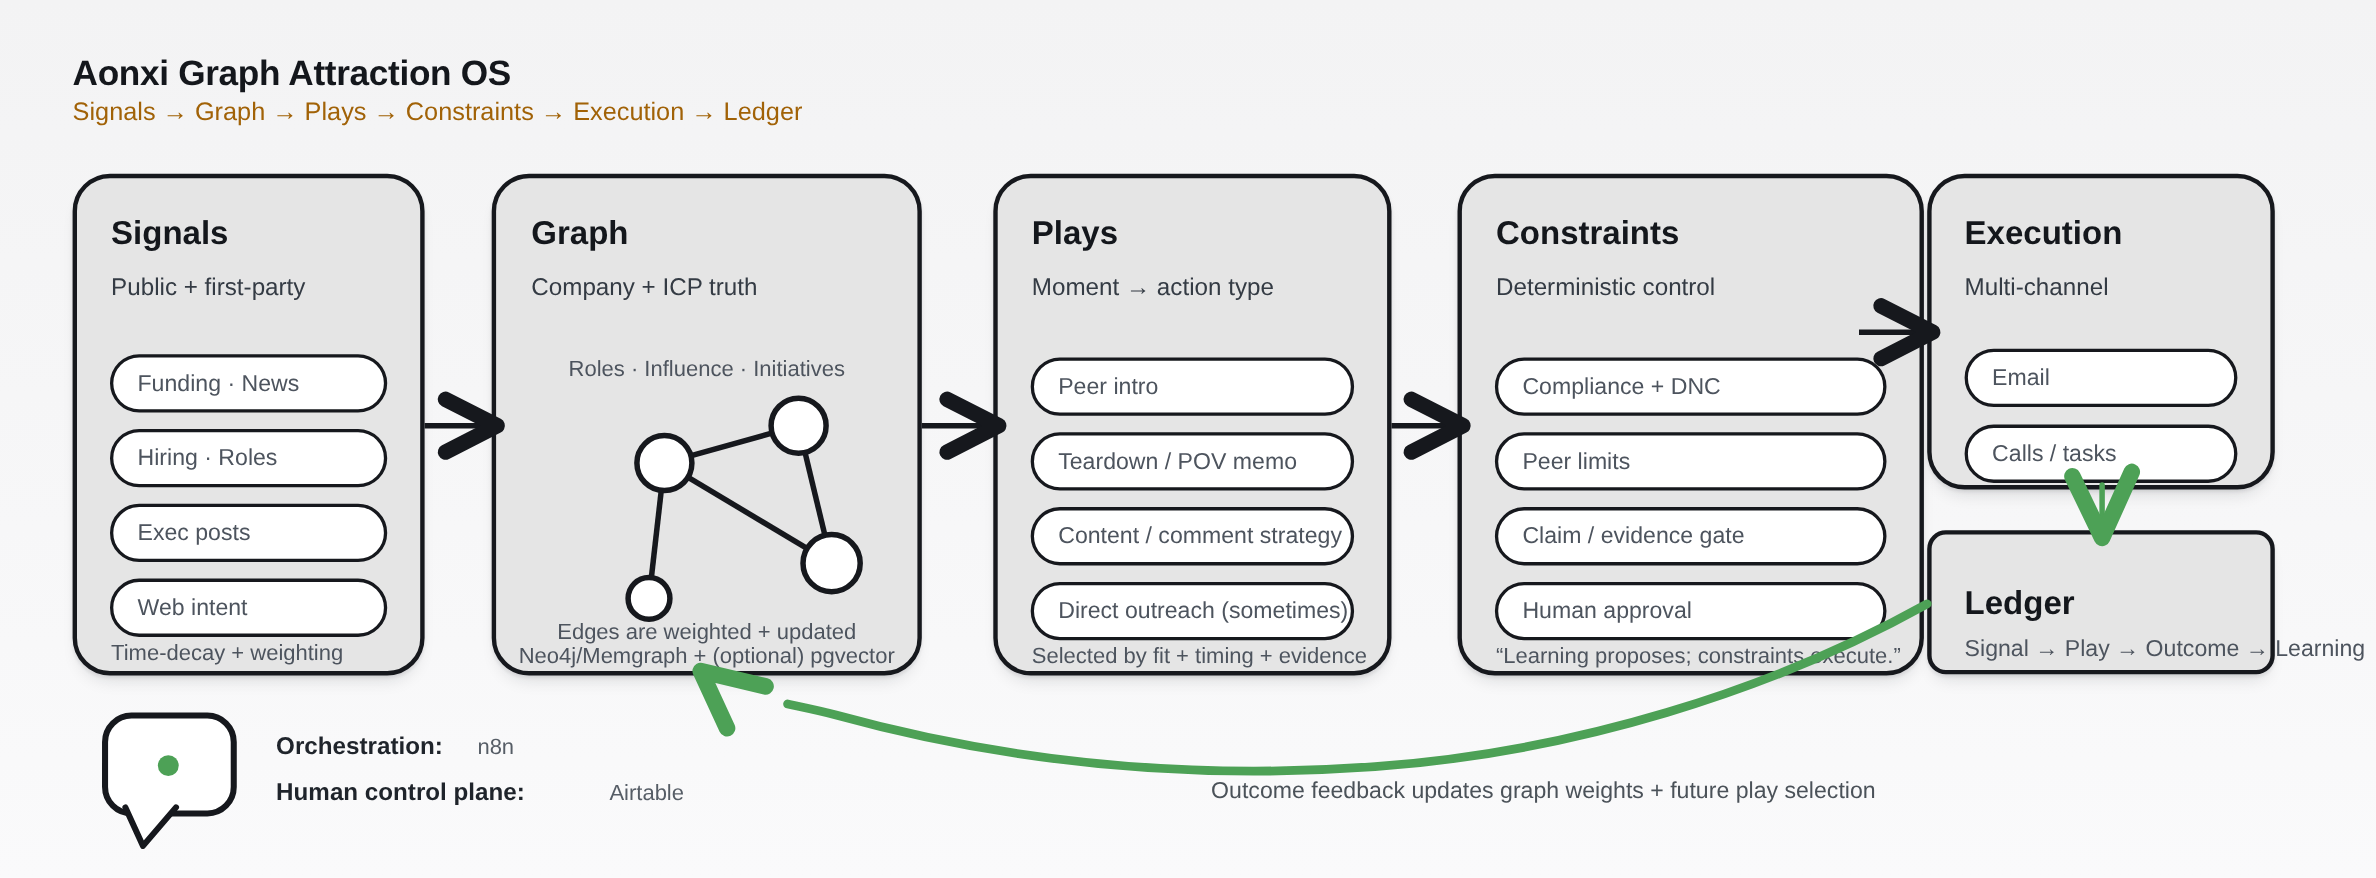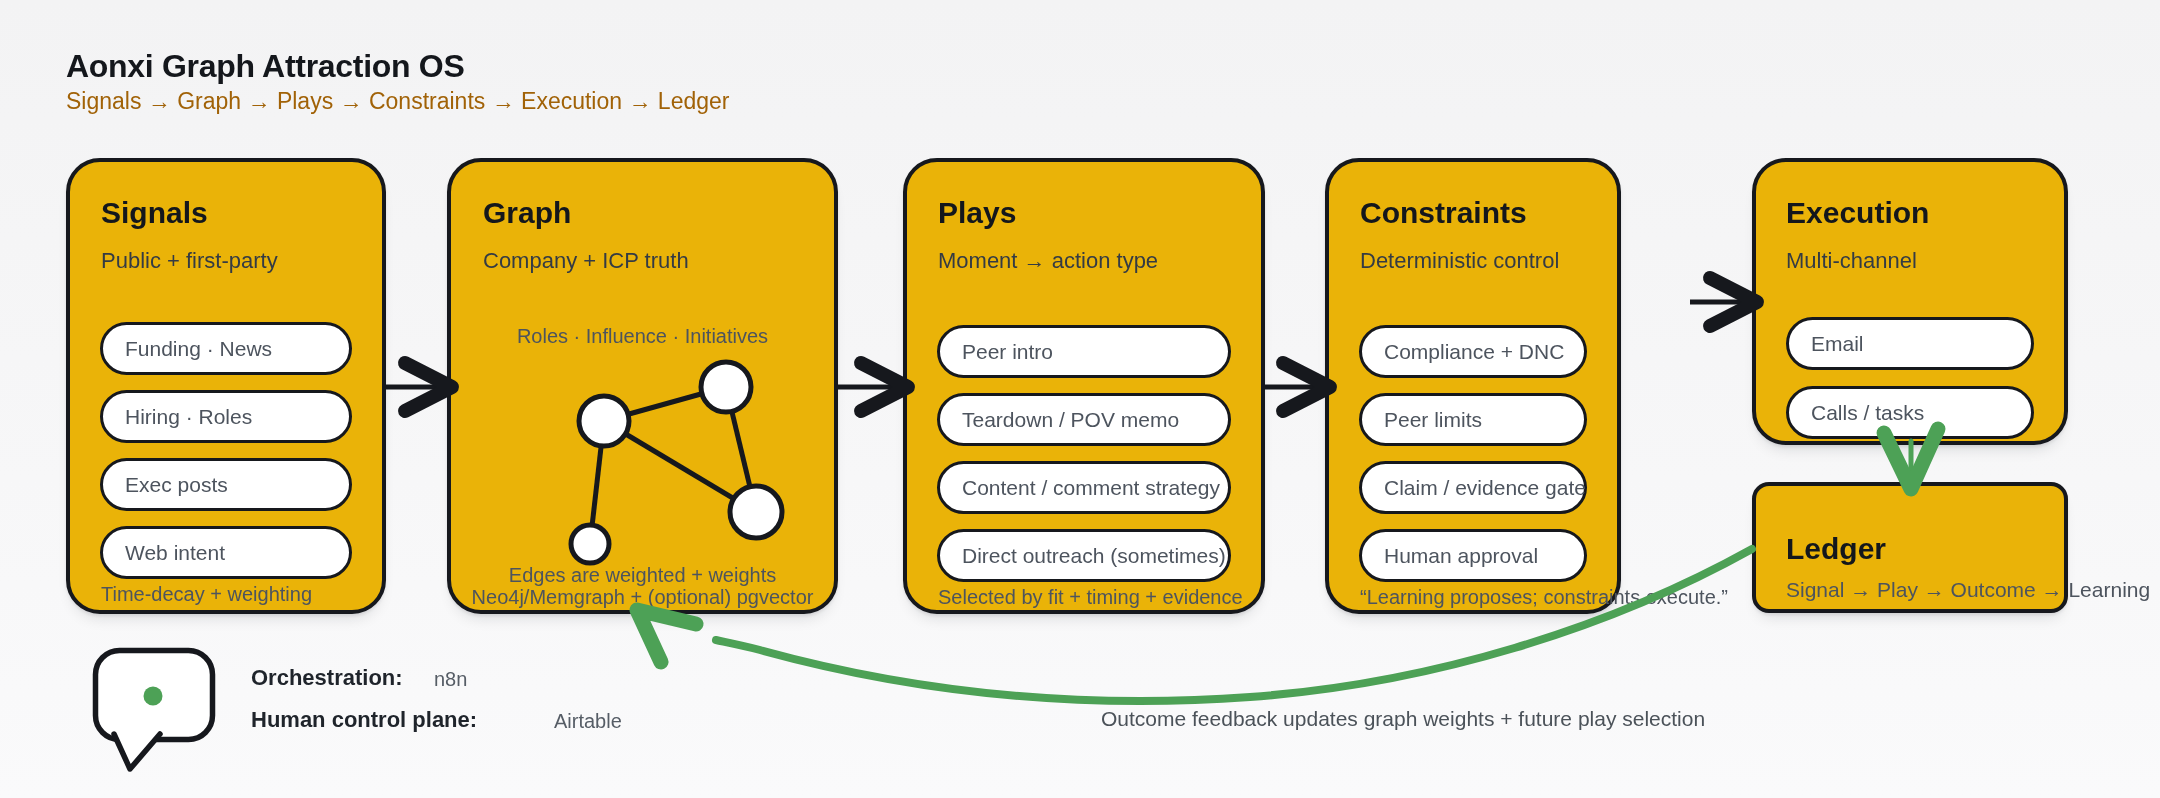--- a/index.html
+++ b/index.html
@@ -16,21 +16,21 @@
     background:linear-gradient(180deg,#f3f3f4 0%,#f7f7f8 60%,#fafafb 100%);
     font-family:"Liberation Sans","DejaVu Sans",sans-serif;
     color:var(--ink);
   }
   .abs{position:absolute;}
   
   .page-title{left:66px;top:48px;font-size:32px;font-weight:700;letter-spacing:-0.3px;color:#14171c;}
   .page-sub{left:66px;top:88px;font-size:23px;color:#a16207;}
   
   .card{
-    position:absolute;background:#eab308;border:4.5px solid var(--ink);
+    position:absolute;background:#e5e5e5;border:4.5px solid var(--ink);
     border-radius:34px;z-index:1;
     box-shadow:0 10px 16px -8px rgba(20,24,33,.16), 0 2px 3px rgba(20,24,33,.08);
   }
   .card-title{position:absolute;left:31px;top:34px;font-size:30px;font-weight:700;color:#14171c;white-space:nowrap;}
   .card-sub{position:absolute;left:31px;top:86px;font-size:22px;color:var(--sub);white-space:nowrap;}
   .pills{position:absolute;left:30px;right:30px;display:flex;flex-direction:column;gap:15px;}
   .pill{
     height:53px;border:3.5px solid var(--ink);border-radius:27px;background:#fff;
     display:flex;align-items:center;padding:0 22px;font-size:21px;color:var(--muted);white-space:nowrap;
   }
@@ -72,37 +72,37 @@
       <line x1="275" y1="225" x2="305" y2="350"></line>
       <line x1="153" y1="259" x2="139" y2="382"></line>
     </g>
     <g stroke="#16181d" stroke-width="5" fill="#ffffff">
       <circle cx="153" cy="259" r="25"></circle>
       <circle cx="275" cy="225" r="25"></circle>
       <circle cx="305" cy="350" r="26"></circle>
       <circle cx="139" cy="382" r="19"></circle>
     </g>
   </svg>
-  <div class="center-note" style="top:402px;">Edges are weighted + weights</div>
+  <div class="center-note" style="top:402px;">Edges are weighted + updated</div>
   <div class="center-note" style="top:424px;">Neo4j/Memgraph + (optional) pgvector</div>
 </div>
 
 <div class="card" style="left:903px;top:158px;width:362px;height:456px;">
   <div class="card-title">Plays</div>
   <div class="card-sub">Moment → action type</div>
   <div class="pills" style="top:163px;">
     <div class="pill">Peer intro</div>
     <div class="pill">Teardown / POV memo</div>
     <div class="pill">Content / comment strategy</div>
     <div class="pill">Direct outreach (sometimes)</div>
   </div>
   <div class="card-footer" style="top:424px;">Selected by fit + timing + evidence</div>
 </div>
 
-<div class="card" style="left:1325px;top:158px;width:296px;height:456px;">
+<div class="card" style="left:1325px;top:158px;width:424px;height:456px;">
   <div class="card-title">Constraints</div>
   <div class="card-sub">Deterministic control</div>
   <div class="pills" style="top:163px;">
     <div class="pill">Compliance + DNC</div>
     <div class="pill">Peer limits</div>
     <div class="pill">Claim / evidence gate</div>
     <div class="pill">Human approval</div>
   </div>
   <div class="card-footer" style="top:424px;">“Learning proposes; constraints execute.”</div>
 </div>

